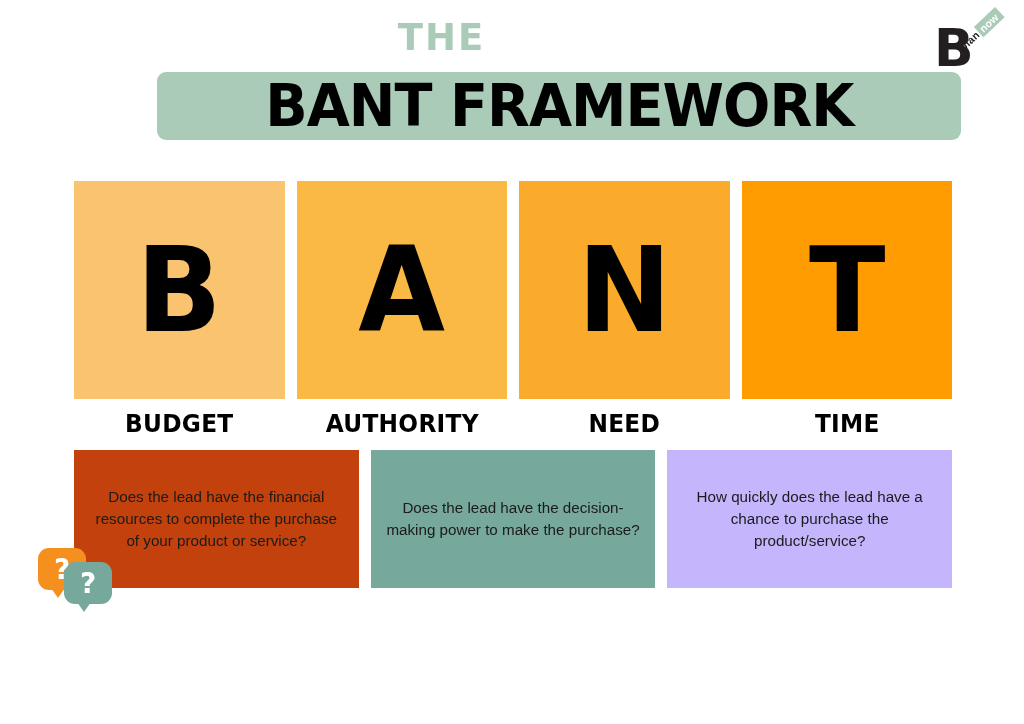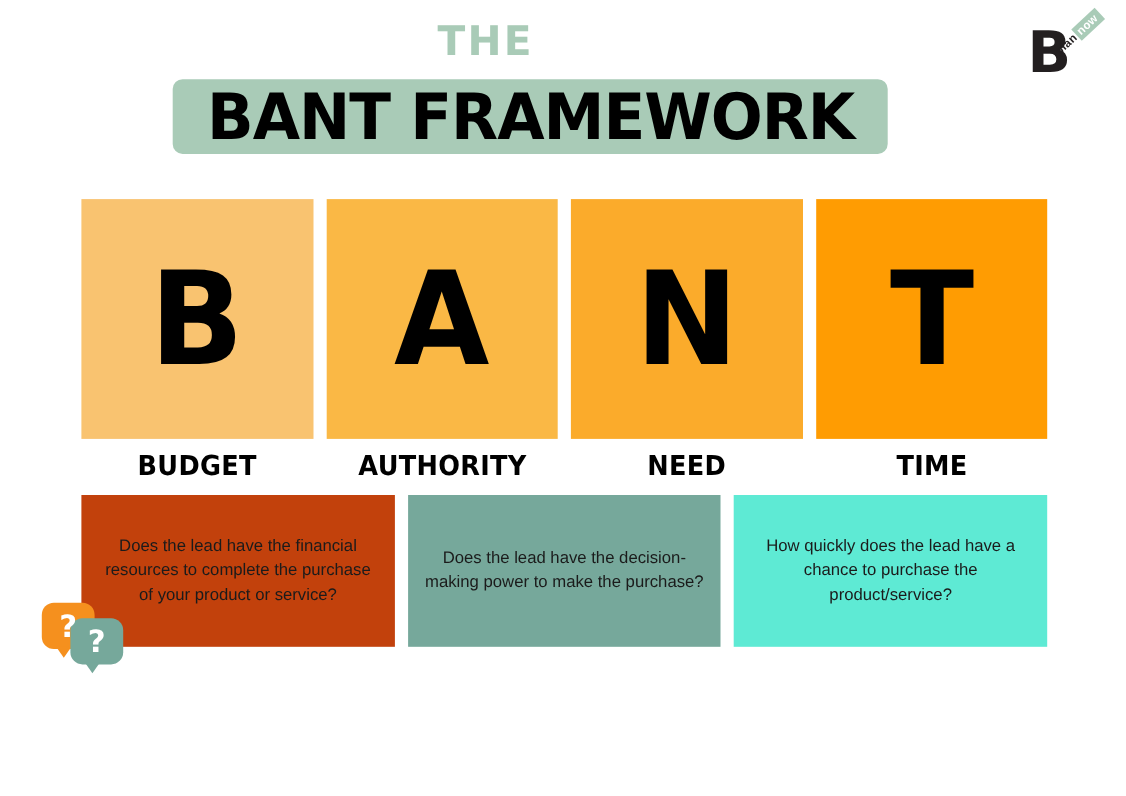--- a/index.html
+++ b/index.html
@@ -66,21 +66,21 @@
     font-weight: bold;
     font-size: 37px;
     line-height: 40px;
     letter-spacing: 2px;
     color: #a9cbb7;
   }
   .title-banner {
     position: absolute;
     left: 157px;
     top: 72px;
-    width: 650px;
+    width: 804px;
     height: 68px;
     background: #a9cbb7;
     border-radius: 9px;
     display: flex;
     align-items: center;
     justify-content: center;
   }
   .title-banner-text {
     font-family: "DejaVu Sans", sans-serif;
     font-weight: bold;
@@ -247,21 +247,21 @@
     <div class="label-cell">TIME</div>
   </div>
 
   <div class="row-desc">
     <div class="desc-cell" style="background: #c2410c;">
       <div class="desc-text">Does the lead have the financial resources to complete the purchase of your product or service?</div>
     </div>
     <div class="desc-cell" style="background: rgb(118, 168, 155);">
       <div class="desc-text">Does the lead have the decision-making power to make the purchase?</div>
     </div>
-    <div class="desc-cell" style="background: #5eead4;">
+    <div class="desc-cell" style="background: #c4b5fd;">
       <div class="desc-text">How quickly does the lead have a chance to purchase the product/service?</div>
     </div>
   </div>
 
 </div>
 
 <div class="bubbles">
   <div class="bubble bubble-orange">
     <span>?</span>
   </div>

